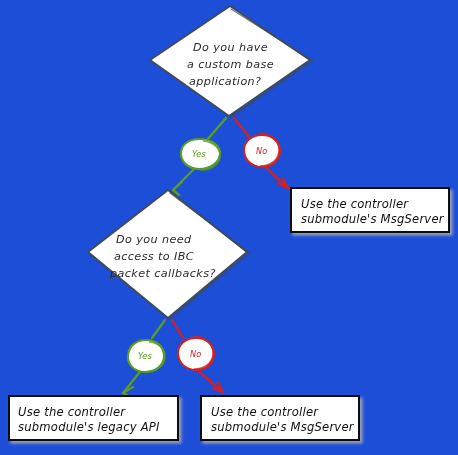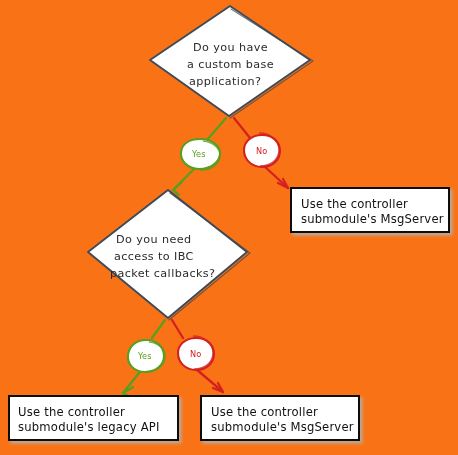--- a/index.html
+++ b/index.html
@@ -7,22 +7,23 @@
     padding: 0;
     background: #ffffff;
   }
   body {
     font-family: "DejaVu Sans", sans-serif;
   }
   #canvas {
     position: relative;
     width: 458px;
     height: 455px;
-    background: #f97316;
+    background: #1d4ed8;
     overflow: hidden;
+    font-style: italic;
   }
   #flow-svg {
     position: absolute;
     left: 0;
     top: 0;
     width: 458px;
     height: 455px;
   }
   .diamond-text {
     font-family: "DejaVu Sans", sans-serif;

